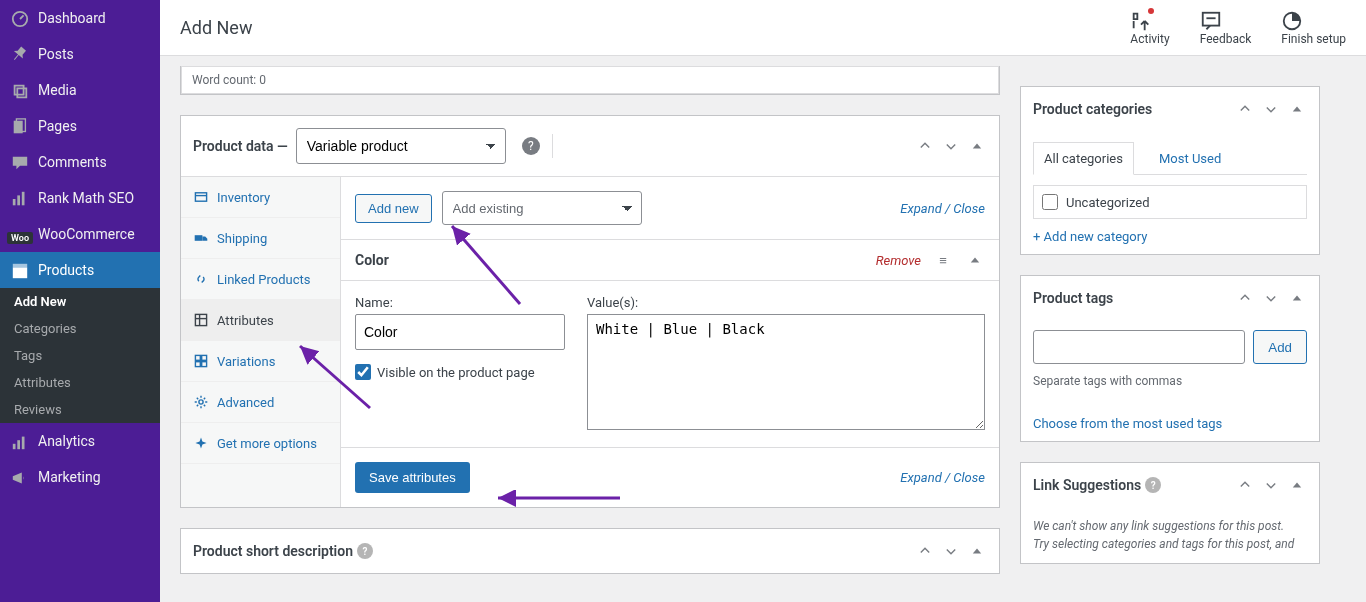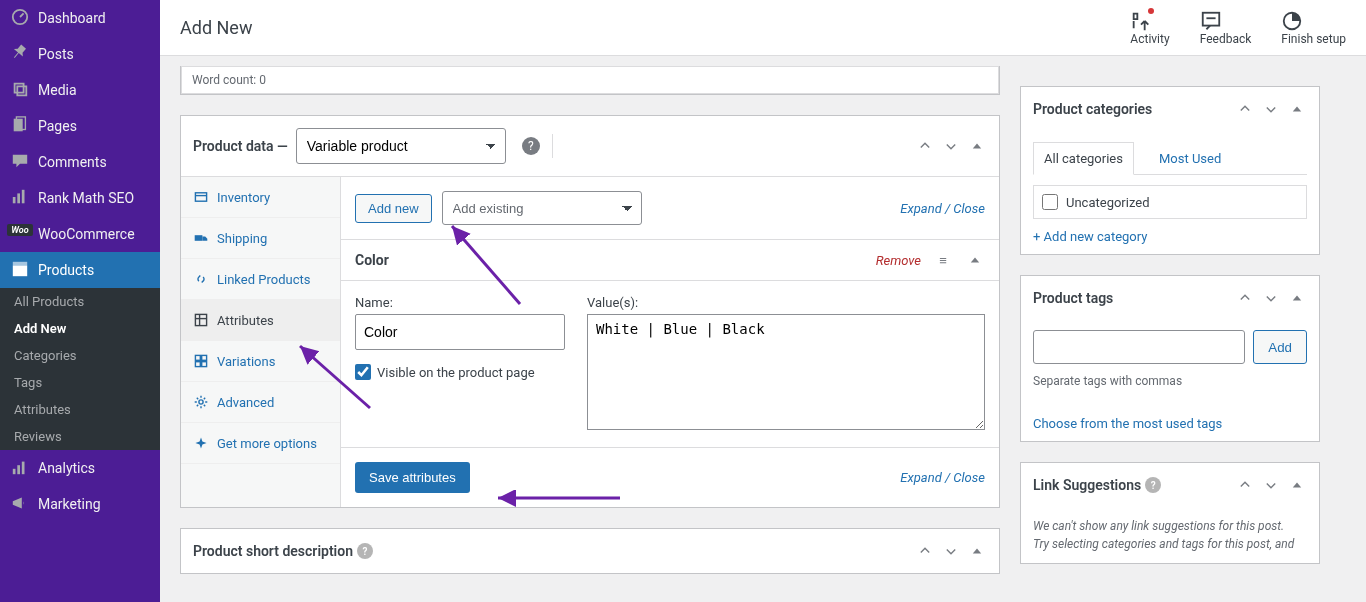--- a/index.html
+++ b/index.html
@@ -3,21 +3,21 @@
 <meta charset="utf-8">
 <style>
   * { box-sizing: border-box; margin: 0; padding: 0; }
   body { font-family: -apple-system, BlinkMacSystemFont, "Segoe UI", Roboto, sans-serif; font-size: 13px; color: #3c434a; background: #f0f0f1; width: 1366px; height: 602px; overflow: hidden; position: relative; }
   a { color: #2271b1; text-decoration: none; }
 
   
   .sidebar { position: absolute; left:0; top:0; width: 160px; height: 602px; background:#4c1d95; color:#f0f0f1; font-size:14px; }
   .sidebar ul { list-style:none; }
   .side-item { display:flex; align-items:center; padding:8px 8px 8px 10px; cursor:pointer; color:#f0f0f1; gap:8px; }
-  .side-item .ico { width:20px; height:20px; display:flex; align-items:flex-start; justify-content:center; fill:#a7aaad; color:#a7aaad;font-style:italic; }
+  .side-item .ico { width:20px; height:20px; display:flex; align-items:flex-end; justify-content:center; fill:#a7aaad; color:#a7aaad; }
   .side-item.current { background:#2271b1; color:#fff; position:relative; }
   .side-item.current .ico { fill:#fff; color:#fff; }
   .side-item.current::after { content:""; position:absolute; right:-8px; top:50%; transform:translateY(-50%); border:8px solid transparent; border-right-color:#f0f0f1; }
   .sub-list { background:#2c3338; }
   .sub-item { padding:6px 10px 6px 14px; color:#a7aaad; cursor:pointer; font-size:13px; }
   .sub-item.active { color:#fff; font-weight:600; }
   .woo-badge { background:#2c3338; color:#fff; font-size:9px; padding:1px 4px; border-radius:2px; font-weight:600; }
 
   
   .main { position:absolute; left:160px; top:0; width:1206px; height:602px; background:#f0f0f1; overflow:hidden; }
@@ -161,21 +161,20 @@
       <span class="ico">
           <svg viewBox="0 0 20 20" width="18" height="18">
             <rect x="2" y="6" width="16" height="12" fill="currentColor"></rect>
             <rect x="2" y="2" width="16" height="4" fill="currentColor" opacity=".6"></rect>
           </svg>
         </span>
       <span>Products</span>
     </li>
   </ul>
   <ul class="sub-list">
-    <li class="sub-item">All Products</li>
     <li class="sub-item active">Add New</li>
     <li class="sub-item">Categories</li>
     <li class="sub-item">Tags</li>
     <li class="sub-item">Attributes</li>
     <li class="sub-item">Reviews</li>
   </ul>
   <ul>
     <li class="side-item">
       <span class="ico">
           <svg viewBox="0 0 20 20" width="18" height="18">

